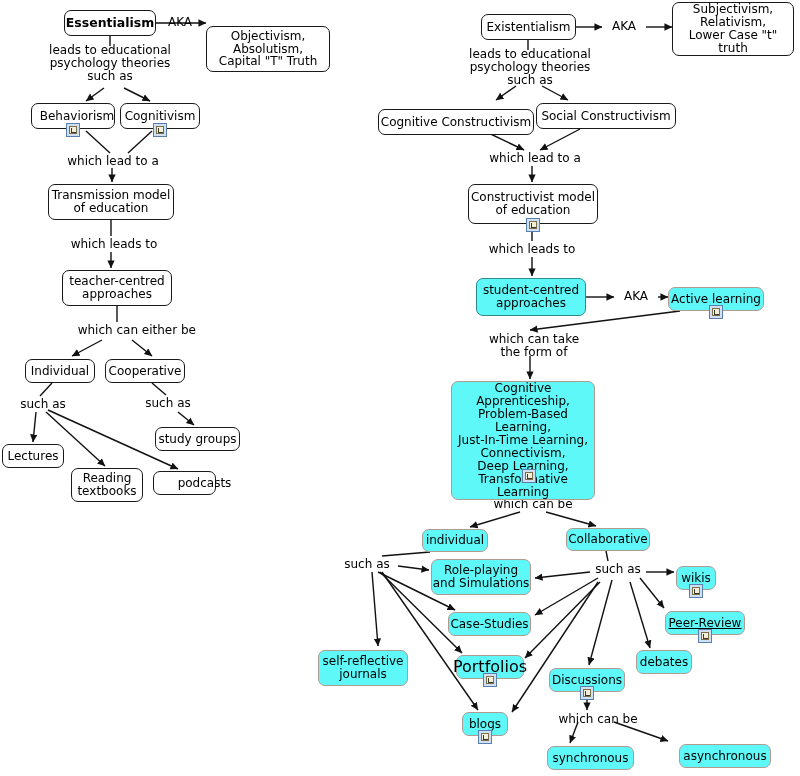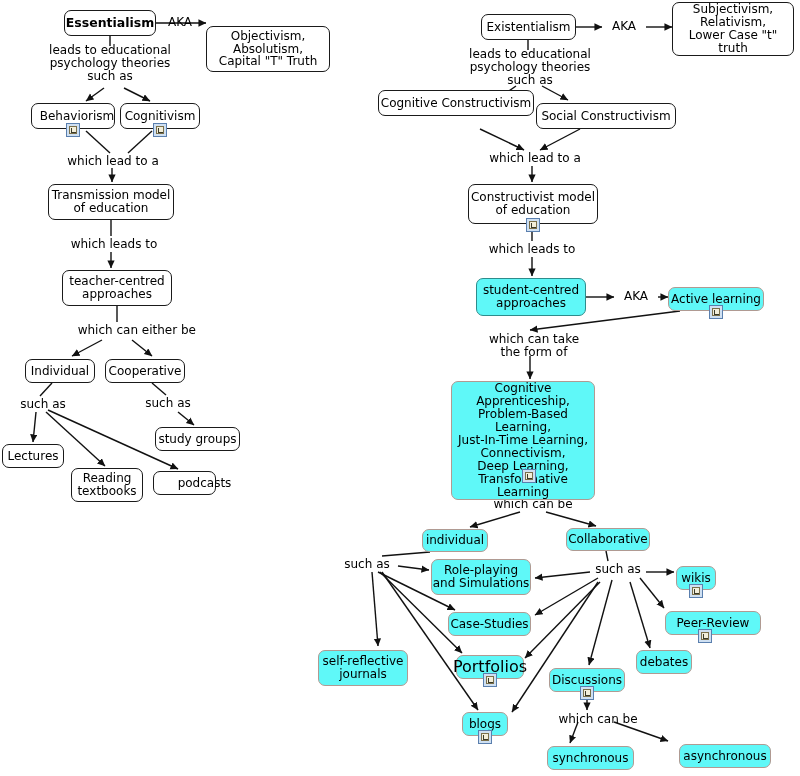--- a/index.html
+++ b/index.html
@@ -155,21 +155,21 @@
       <div class="node white" style="left: 105px; top: 359px; width: 80px; min-height: 24px; font-size: 12px;"><span>Cooperative</span></div>
       <div class="node white" style="left: 2px; top: 444px; width: 62px; min-height: 24px; font-size: 12px;"><span>Lectures</span></div>
       <div class="node white" style="left: 71px; top: 468px; width: 72px; min-height: 34px; font-size: 12px;"><span>Reading
 textbooks</span></div>
       <div class="node white" style="left: 153px; top: 471px; width: 63px; min-height: 24px; font-size: 12px; padding-left: 40px;"><span>podcasts</span></div>
       <div class="node white" style="left: 155px; top: 427px; width: 85px; min-height: 24px; font-size: 12px;"><span>study groups</span></div>
       <div class="node white" style="left: 481px; top: 14px; width: 95px; min-height: 26px; font-size: 12px;"><span>Existentialism</span></div>
       <div class="node white" style="left: 672px; top: 2px; width: 122px; min-height: 46px; font-size: 12px;"><span>Subjectivism,
 Relativism,
 Lower Case "t" truth</span></div>
-      <div class="node white" style="left: 378px; top: 90px; width: 156px; min-height: 26px; font-size: 12px;"><span>Cognitive Constructivism</span></div>
+      <div class="node white" style="left: 378px; top: 109px; width: 156px; min-height: 26px; font-size: 12px;"><span>Cognitive Constructivism</span></div>
       <div class="node white" style="left: 536px; top: 103px; width: 140px; min-height: 26px; font-size: 12px;"><span>Social Constructivism</span></div>
       <div class="node white" style="left: 468px; top: 184px; width: 130px; min-height: 40px; font-size: 12px;"><span>Constructivist model
 of education</span></div>
       <span class="res-icon" style="left: 526px; top: 218px;">
         <i></i>
       </span>
       <div class="node cyan teal" style="left: 476px; top: 278px; width: 110px; min-height: 38px; font-size: 12px;"><span>student-centred
 approaches</span></div>
       <div class="node cyan" style="left: 668px; top: 287px; width: 96px; min-height: 24px; font-size: 12px;"><span>Active learning</span></div>
       <span class="res-icon" style="left: 709px; top: 305px;">
@@ -196,21 +196,21 @@
       <div class="node cyan" style="left: 462px; top: 712px; width: 46px; min-height: 24px; font-size: 12px;"><span>blogs</span></div>
       <span class="res-icon" style="left: 478px; top: 730px;">
         <i></i>
       </span>
       <div class="node cyan" style="left: 318px; top: 650px; width: 90px; min-height: 36px; font-size: 12px;"><span>self-reflective
 journals</span></div>
       <div class="node cyan" style="left: 676px; top: 566px; width: 40px; min-height: 24px; font-size: 12px;"><span>wikis</span></div>
       <span class="res-icon" style="left: 689px; top: 584px;">
         <i></i>
       </span>
-      <div class="node cyan" style="left: 665px; top: 611px; width: 96px; min-height: 24px; font-size: 12px;"><span>Peer-Review</span></div>
+      <div class="node cyan" style="left: 665px; top: 611px; width: 80px; min-height: 24px; font-size: 12px; text-decoration: underline;"><span>Peer-Review</span></div>
       <span class="res-icon" style="left: 698px; top: 629px;">
         <i></i>
       </span>
       <div class="node cyan" style="left: 636px; top: 650px; width: 56px; min-height: 24px; font-size: 12px;"><span>debates</span></div>
       <div class="node cyan" style="left: 549px; top: 668px; width: 76px; min-height: 24px; font-size: 12px;"><span>Discussions</span></div>
       <span class="res-icon" style="left: 580px; top: 686px;">
         <i></i>
       </span>
       <div class="node cyan" style="left: 547px; top: 746px; width: 87px; min-height: 24px; font-size: 12px;"><span>synchronous</span></div>
       <div class="node cyan" style="left: 650px; top: 744px; width: 92px; min-height: 24px; font-size: 12px; margin-left: 29px;"><span>asynchronous</span></div>

